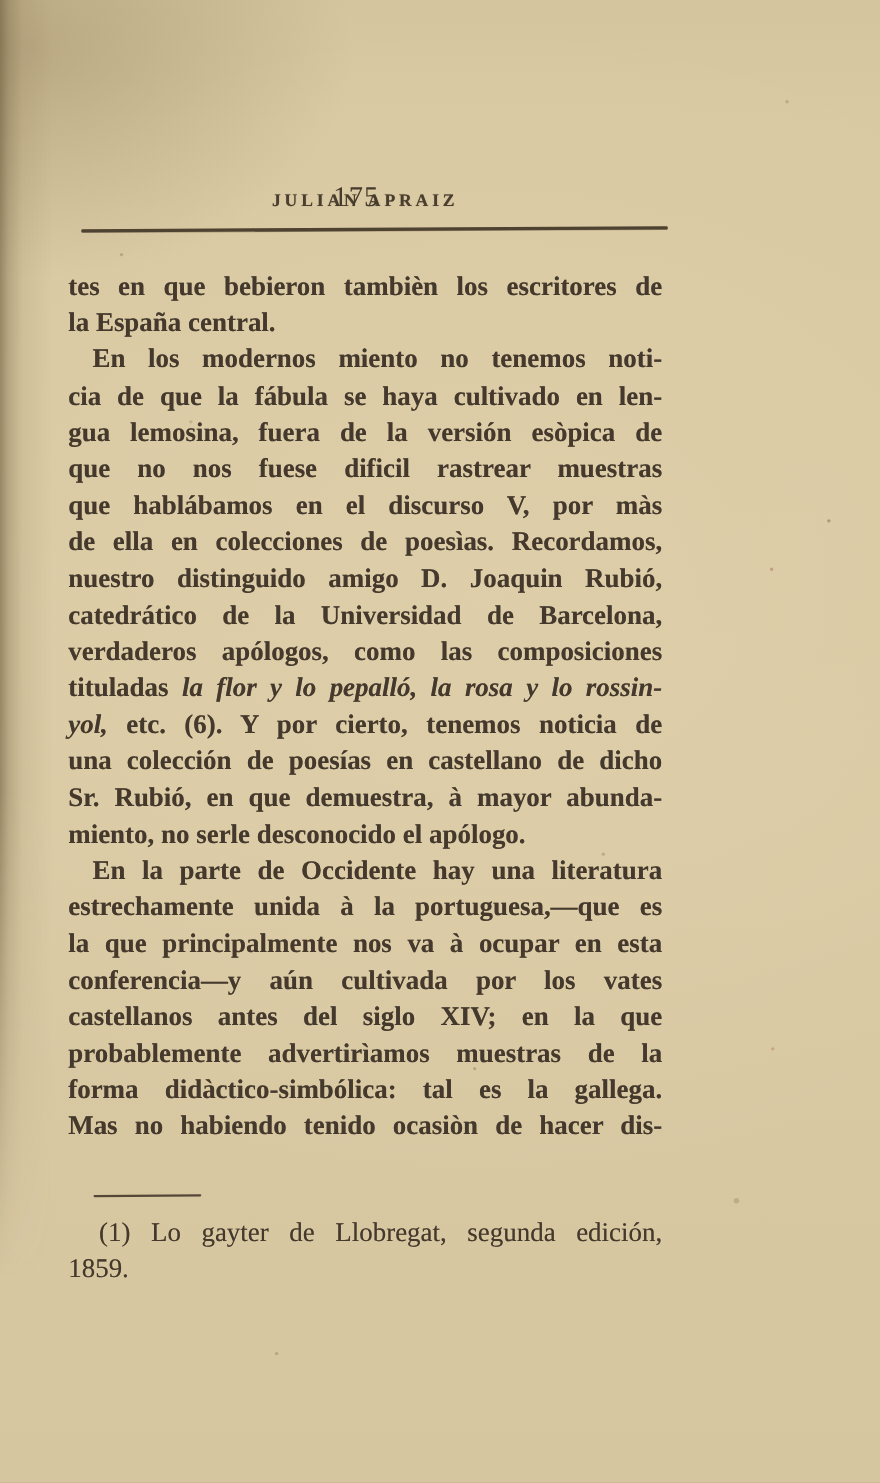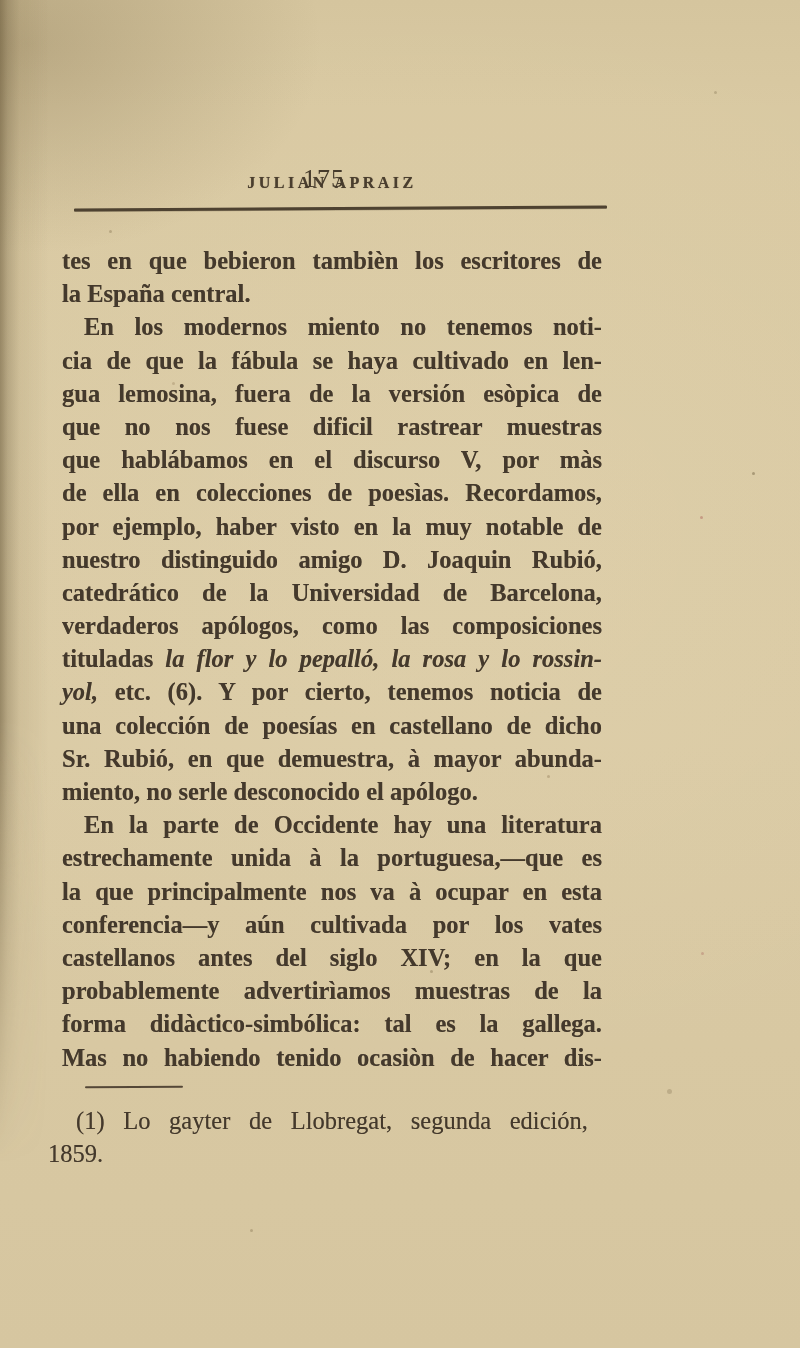--- a/index.html
+++ b/index.html
@@ -53,21 +53,21 @@
     text-align:justify;text-align-last:justify;white-space:normal;
     text-shadow:0 0 0.6px rgba(68,57,42,0.55);
   }
   .ln.ind{text-indent:22px;}
   .ln.end{text-align-last:left;}
   .it{font-style:italic;}
   .fn-rule{
     position:absolute;left:85px;top:1086px;width:98px;height:2.2px;background:#544737;
     transform:rotate(-0.4deg);border-radius:1px;
   }
-  .footnote{position:absolute;left:48px;top:1104px;width:540px;font-size:23px;line-height:34px;
+  .footnote{position:absolute;left:62px;top:1104px;width:540px;font-size:23px;line-height:34px;
     text-shadow:0 0 0.6px rgba(68,57,42,0.5);}
   .fn1{text-indent:28px;text-align:justify;text-align-last:justify;word-spacing:2px;}
   .fn2{text-align:right;font-family:Liberation Serif, serif;}
 </style>
 </head>
 <body>
 
 <div class="page">
   <div class="edge-shadow"></div>
   <div class="specks"></div>
@@ -78,21 +78,20 @@
 
   <div class="body-text">
     <div class="ln">tes en que bebieron tambièn los escritores de</div>
     <div class="ln end">la España central.</div>
     <div class="ln ind">En los modernos miento no tenemos noti-</div>
     <div class="ln">cia de que la fábula se haya cultivado en len-</div>
     <div class="ln">gua lemosina, fuera de la versión esòpica de</div>
     <div class="ln">que no nos fuese dificil rastrear muestras</div>
     <div class="ln">que hablábamos en el discurso V, por màs</div>
     <div class="ln">de ella en colecciones de poesìas. Recordamos,</div>
-    <div class="ln">por ejemplo, haber visto en la muy notable de</div>
     <div class="ln">nuestro distinguido amigo D. Joaquin Rubió,</div>
     <div class="ln">catedrático de la Universidad de Barcelona,</div>
     <div class="ln">verdaderos apólogos, como las composiciones</div>
     <div class="ln"><span>tituladas </span><span class="it">la flor y lo pepalló, la rosa y lo rossin-</span></div>
     <div class="ln"><span class="it">yol,</span><span> etc. (6). Y por cierto, tenemos noticia de</span></div>
     <div class="ln">una colección de poesías en castellano de dicho</div>
     <div class="ln">Sr. Rubió, en que demuestra, à mayor abunda-</div>
     <div class="ln end">miento, no serle desconocido el apólogo.</div>
     <div class="ln ind">En la parte de Occidente hay una literatura</div>
     <div class="ln">estrechamente unida à la portuguesa,—que es</div>

